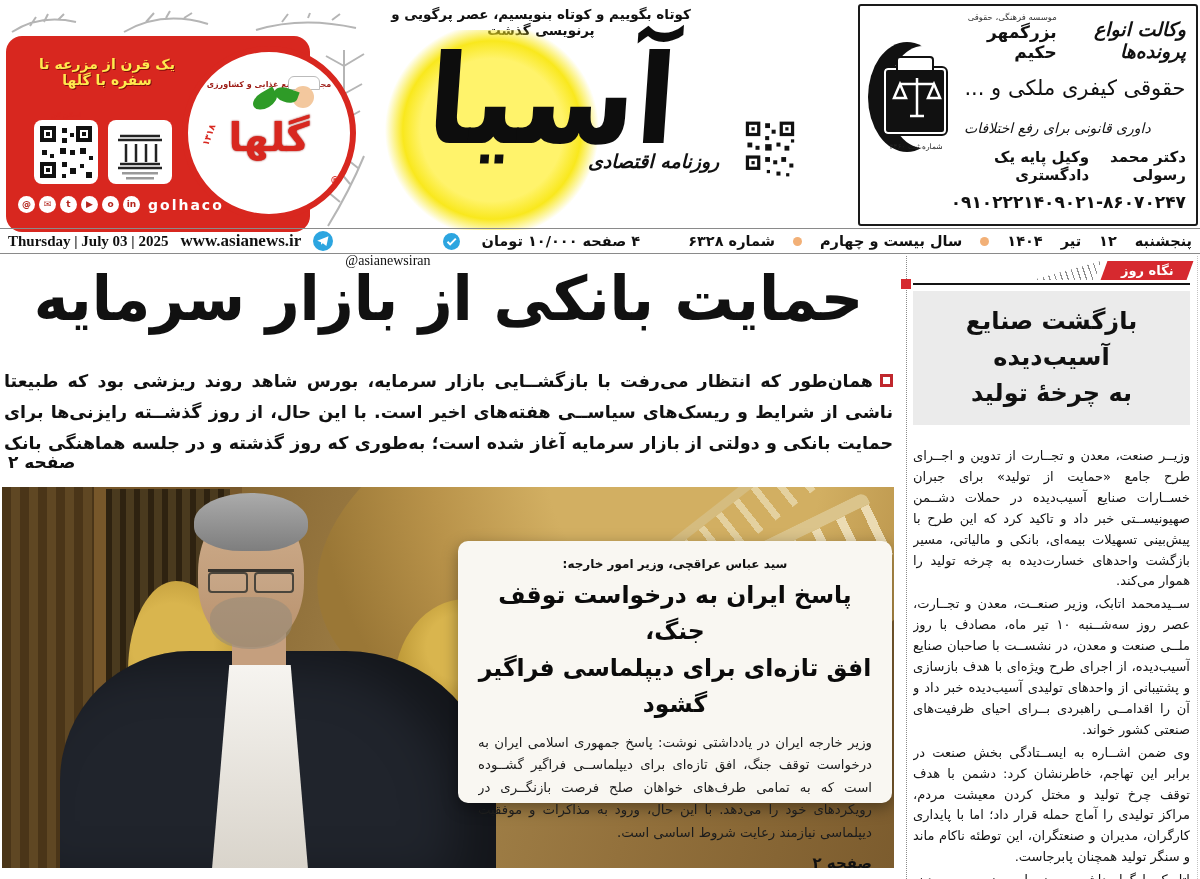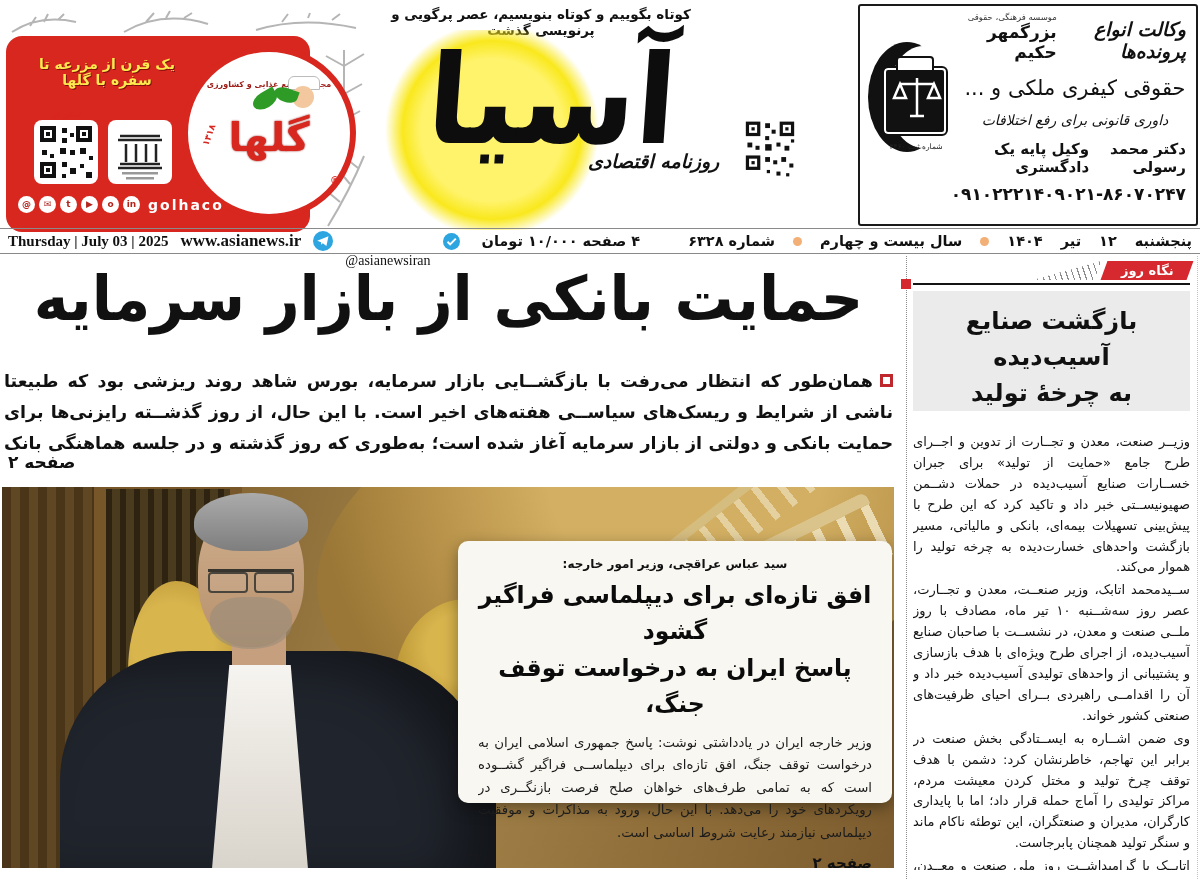--- a/index.html
+++ b/index.html
@@ -38,21 +38,21 @@
   .logo-qr{position:absolute;left:744px;top:120px;}
   
   .ad-right{position:absolute;left:858px;top:4px;width:340px;height:222px;border:2px solid #1a1a1a;
      border-radius:3px;box-sizing:border-box;direction:rtl;padding:6px 10px 6px 104px;}
   .ar-row1{display:flex;justify-content:space-between;align-items:flex-start;}
   .ar-services{font-size:19px;font-weight:bold;font-style:italic;margin-top:6px;}
   .ar-org{text-align:right;}
   .ar-org-small{font-size:8.5px;color:#333;}
   .ar-org-name{font-size:17px;font-weight:bold;}
   .ar-bold{font-size:21px;font-weight:normal;text-align:center;margin-top:14px;}
-  .ar-sub{font-size:14px;font-style:italic;text-align:center;margin-top:12px;}
+  .ar-sub{font-size:14px;font-style:italic;text-align:left;margin-top:20px;}
   .ar-two{display:flex;justify-content:space-between;margin-top:12px;font-size:15px;font-weight:bold;}
   .ar-phones{display:flex;justify-content:space-between;margin-top:8px;font-size:17px;font-weight:bold;letter-spacing:1px;}
   .ar-logo{position:absolute;left:6px;top:10px;width:92px;height:170px;}
   .crescent{position:absolute;left:2px;top:26px;width:78px;height:110px;background:#111;border-radius:50%;}
   .crescent::after{content:"";position:absolute;left:20px;top:4px;width:70px;height:102px;background:#fff;border-radius:50%;}
   .scales-box{position:absolute;left:18px;top:52px;width:58px;height:62px;background:#111;border:2px solid #fff;
      outline:2px solid #111;border-radius:4px;z-index:2;}
   .judge-hat{position:absolute;left:30px;top:40px;width:34px;height:12px;background:#fff;border:2px solid #111;border-radius:4px 4px 0 0;z-index:3;}
   .ar-reg{position:absolute;left:8px;top:126px;font-size:7.5px;color:#222;z-index:3;width:84px;text-align:center;}
   
@@ -116,21 +116,21 @@
      border-right:1px dotted #c2c2c2;box-sizing:border-box;padding:4px 7px 0 6px;direction:rtl;}
   .sec-head{position:relative;height:22px;}
   .sec-label{position:absolute;right:0;top:1px;width:86px;height:19px;background:#d6292f;transform:skewX(-20deg);
      display:flex;align-items:center;justify-content:center;}
   .sec-label span{transform:skewX(20deg);color:#fff;font-size:13px;font-weight:bold;}
   .sec-hatch{position:absolute;right:92px;top:1px;width:62px;height:19px;transform:skewX(-20deg);opacity:.75;
      background:repeating-linear-gradient(55deg,rgba(0,0,0,0) 0 4px,#666 4px 5px);
      clip-path:polygon(100% 0,100% 100%,0 100%);}
   .sec-line{position:relative;margin-top:1px;height:2px;background:#141414;}
   .sec-sq{position:absolute;left:-12px;top:-4px;width:10px;height:10px;background:#d6292f;}
-  .dv-box{margin-top:6px;background:#ebebeb;padding:12px 4px 0;text-align:center;}
+  .dv-box{margin-top:6px;background:#ebebeb;padding:12px 4px 14px;text-align:center;}
   .dv-box div{font-size:24px;font-weight:bold;line-height:1.5;}
   .article{margin-top:21px;font-size:13px;line-height:20.9px;text-align:justify;color:#131313;height:438px;overflow:hidden;}
   .article p{margin:0 0 2px 0;}
 </style>
 </head>
 <body>
 
 <div class="page">
 
   <div class="ad-left">
@@ -324,22 +324,22 @@
     <div class="man-hair"></div>
     <div class="man-glasses">
         <div></div>
         <div></div>
       </div>
     <div class="man-beard"></div>
 
     <div class="photo-card">
       <div class="pc-kicker">سید عباس عراقچی، وزیر امور خارجه:</div>
       <div class="pc-head">
+        <div>پاسخ ایران به درخواست توقف جنگ،</div>
         <div>افق تازه‌ای برای دیپلماسی فراگیر گشود</div>
-        <div>پاسخ ایران به درخواست توقف جنگ،</div>
       </div>
       <div class="pc-body">وزیر خارجه ایران در یادداشتی نوشت: پاسخ جمهوری اسلامی ایران به درخواست توقف جنگ، افق تازه‌ای برای دیپلماســی فراگیر گشــوده است که به تمامی طرف‌های خواهان صلح فرصت بازنگــری در رویکردهای خود را می‌دهد. با این حال، ورود به مذاکرات و موفقیت دیپلماسی نیازمند رعایت شروط اساسی است.</div>
       <div class="pc-pageref">صفحه ۲</div>
     </div>
   </div>
 
   <div class="rcol">
     <div class="sec-head">
       <div class="sec-hatch"></div>
       <div class="sec-label">

